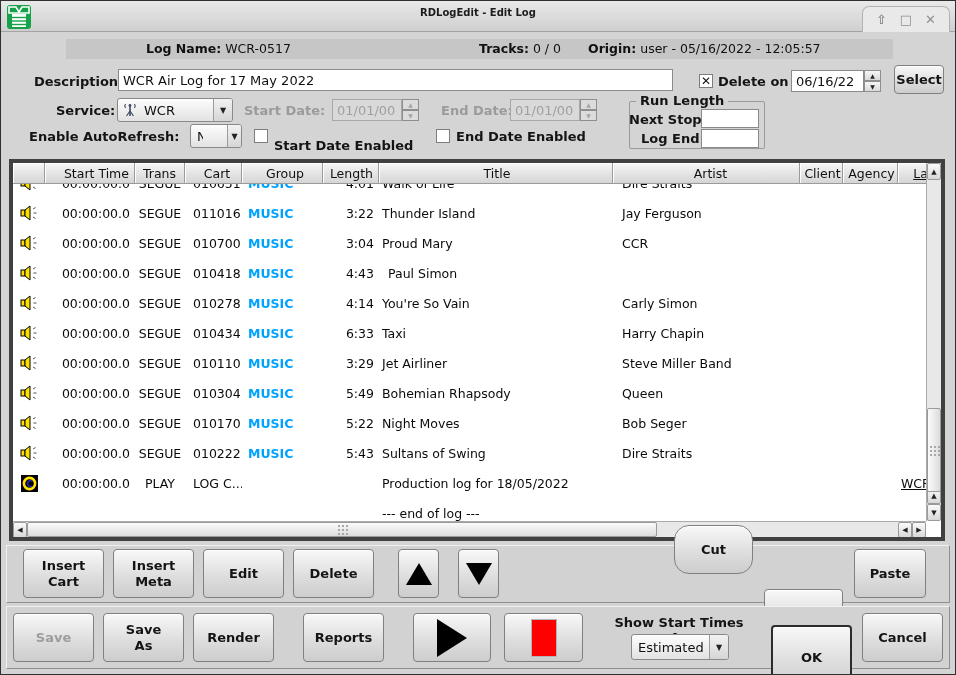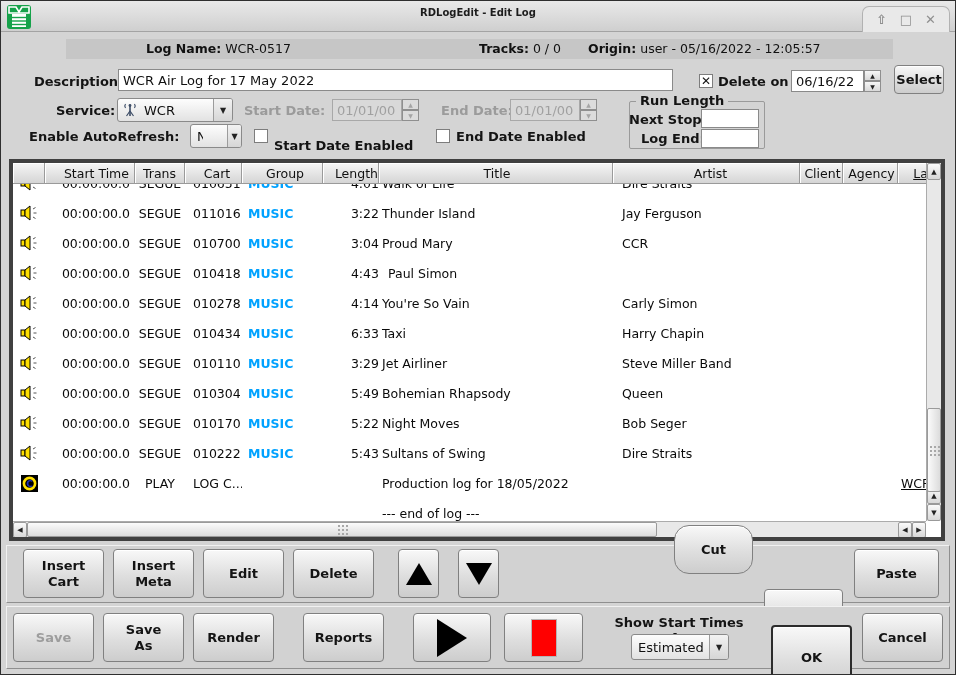--- a/index.html
+++ b/index.html
@@ -111,21 +111,21 @@
   .trow:first-child { margin-top:-16px; }
   .td {
     flex:none; font-size:12.5px; color:#0a0a0a; white-space:nowrap; overflow:hidden;
     height:100%; display:flex; align-items:center;
   }
   .c0{width:32px; justify-content:center;}
   .c1{width:90px; justify-content:flex-end; padding-right:5px;}
   .c2{width:50px; justify-content:center;}
   .c3{width:57px; padding-left:8px;}
   .c4{width:81px; padding-left:6px;}
-  .c5{width:56px; justify-content:flex-end; }
+  .c5{width:56px; justify-content:flex-end; padding-right:5px;}
   .c6{width:234px; padding-left:3px;}
   .c7{width:187px; padding-left:9px;}
   .c8{width:43px; padding-left:3px;}
   .c9{width:55px; padding-left:3px;}
   .c10{width:37px; flex:1; padding-left:3px;text-decoration:underline;}
   .td.c4 { font-weight:bold; color:var(--group-music,#00a2ff); }
 
   
   .vsb {
     position:absolute; top:0; right:0; bottom:16px; width:15px;
@@ -535,21 +535,21 @@
   <button class="pushbtn" style="left:22px; top:548px; width:81px; height:49px;">Insert
 Cart</button>
   <button class="pushbtn" style="left:112px; top:548px; width:81px; height:49px;">Insert
 Meta</button>
   <button class="pushbtn" style="left:202px; top:548px; width:81px; height:49px;">Edit</button>
   <button class="pushbtn" style="left:292px; top:548px; width:81px; height:49px;">Delete</button>
   <button class="pushbtn" style="left:397px; top:548px; width:41px; height:49px;"><span class="tri-up"></span></button>
   <button class="pushbtn" style="left:457px; top:548px; width:41px; height:49px;"><span class="tri-down"></span></button>
   <button class="pushbtn" style="left:673px; top:524px; width:79px; height:49px;border-radius:15px;">Cut</button>
   <button class="pushbtn" style="left:763px; top:548px; width:79px; height:49px;margin-top:40px;">Copy</button>
-  <button class="pushbtn" style="left:853px; top:548px; width:85px; height:49px;">Paste</button>
+  <button class="pushbtn" style="left:853px; top:548px; width:72px; height:49px;">Paste</button>
 
   <div class="panel panel2"></div>
   <button class="pushbtn disabled" style="left:12px; top:612px; width:81px; height:49px;">Save</button>
   <button class="pushbtn" style="left:102px; top:612px; width:81px; height:49px;">Save
 As</button>
   <button class="pushbtn" style="left:192px; top:612px; width:81px; height:49px;">Render</button>
   <button class="pushbtn" style="left:302px; top:612px; width:81px; height:49px;">Reports</button>
   <button class="pushbtn" style="left:412px; top:612px; width:78px; height:49px;"><span class="tri-play"></span></button>
   <button class="pushbtn" style="left:503px; top:612px; width:79px; height:49px;"><span class="stop-sq"></span></button>
   <span class="sst-label">Show Start Times As</span>

